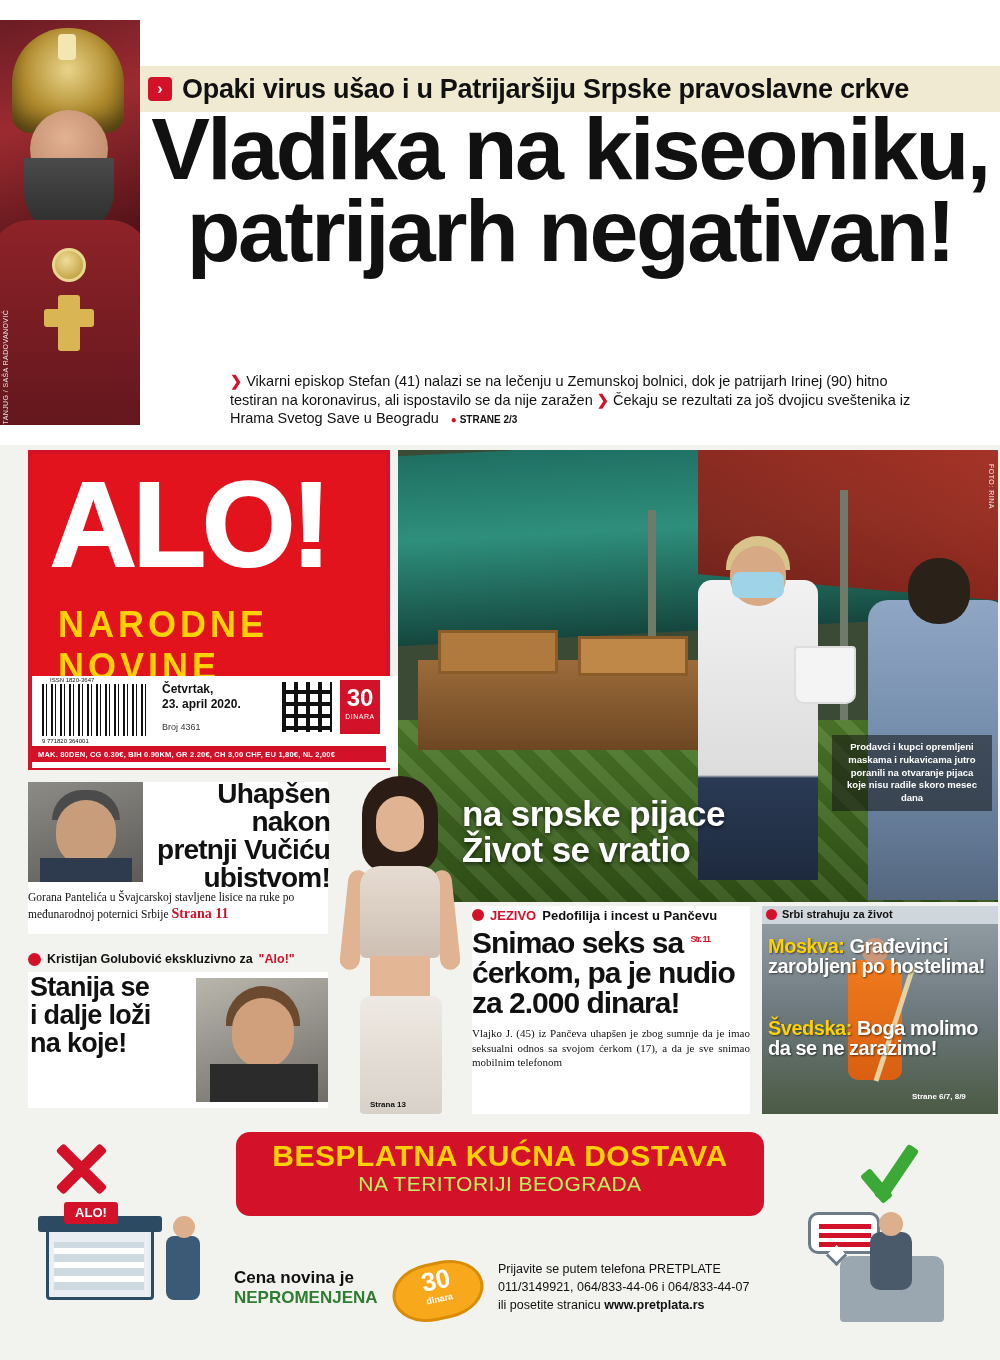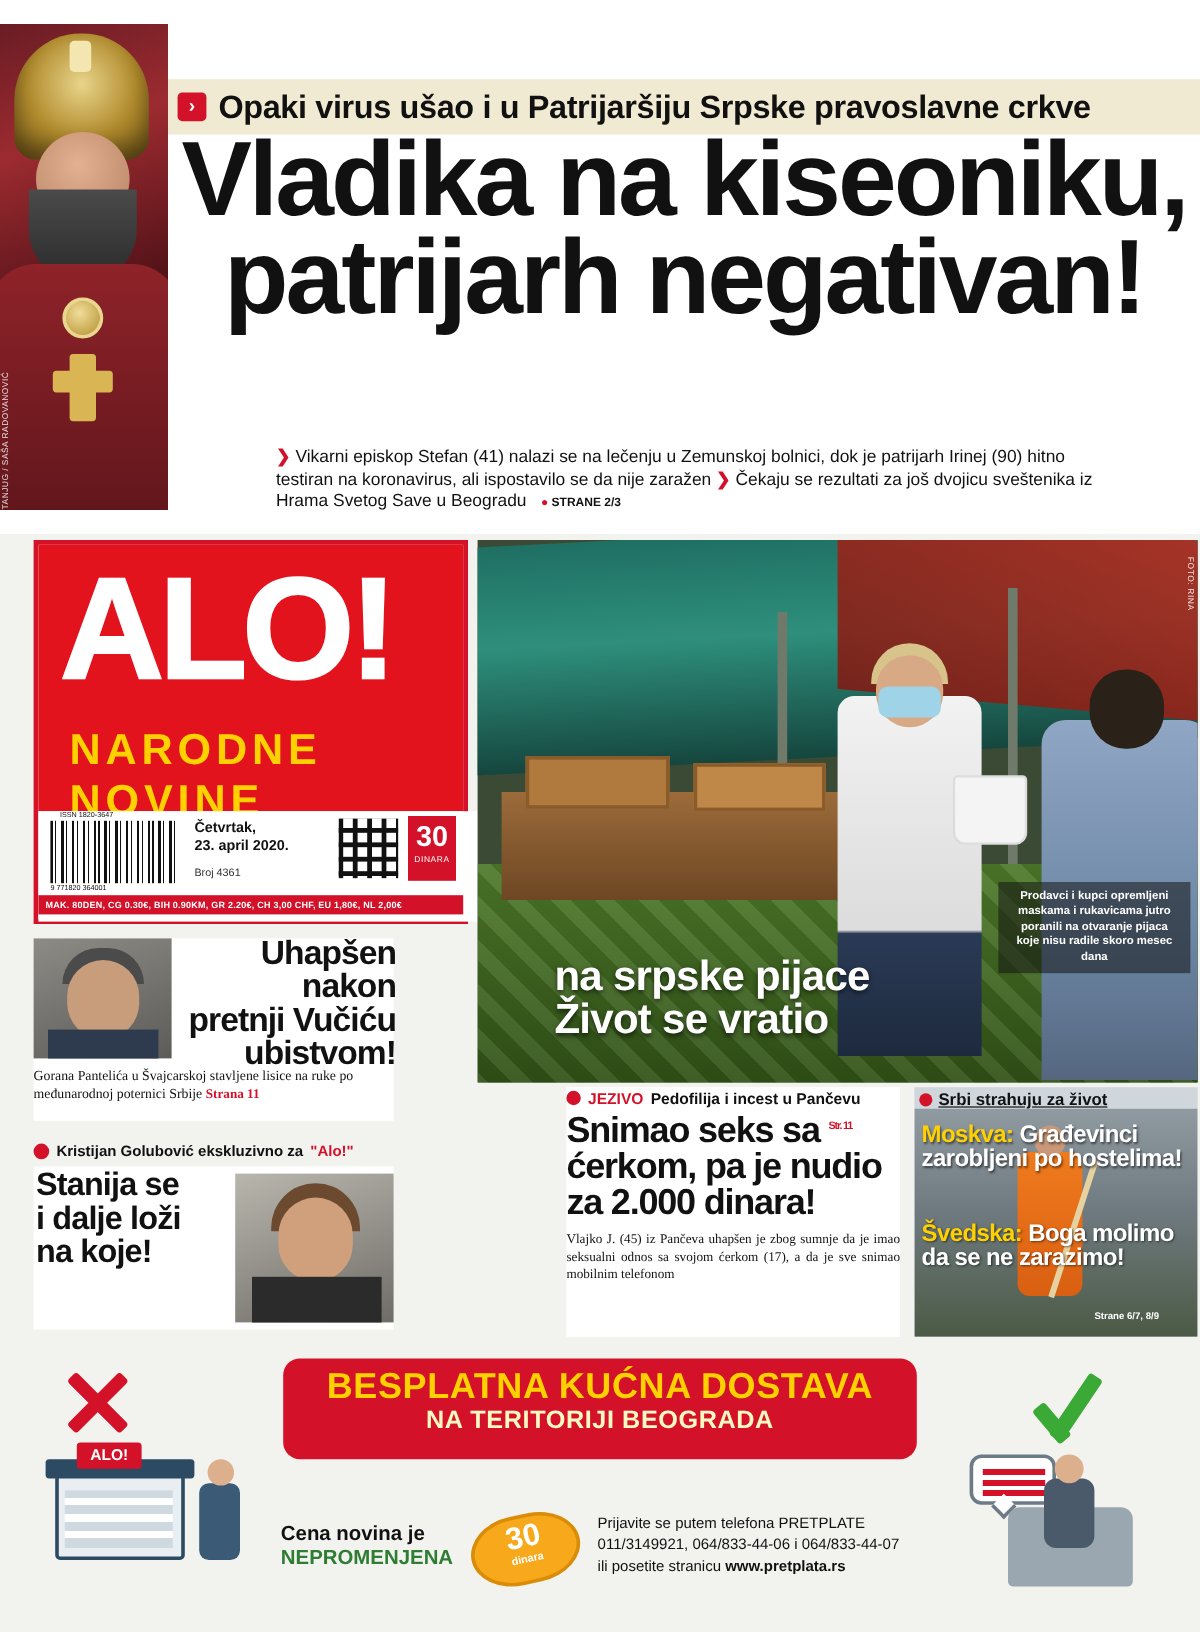--- a/index.html
+++ b/index.html
@@ -216,21 +216,21 @@
   .arrest-photo .shirt { position:absolute; left:12px; top:76px; width:92px; height:30px; background:#2e3b4e; }
   .arrest-title {
     position:absolute; left:118px; top:-2px; width:184px;
     font-size:28px; font-weight:bold; color:#111; line-height:1.0; text-align:right; letter-spacing:-.8px;
   }
   .arrest-body {
     position:absolute; left:0; top:108px; width:300px;
     font-size:11.5px; line-height:1.3; color:#111;
     font-family:"Liberation Serif", serif;
   }
-  .arrest-body .pg { font-size:11px; font-weight:bold; color:#d3122a; }
+  .arrest-body .pg { font-size:14px; font-weight:bold; color:#d3122a; }
 
   
   .stanija-kicker {
     position:absolute; left:28px; top:948px; width:300px; height:22px;
     display:flex; align-items:center; gap:6px;
   }
   .stanija-kicker .dot { width:13px; height:13px; background:#d3122a; border-radius:50%; }
   .stanija-kicker .txt { font-size:12.5px; font-weight:bold; color:#111; }
   .stanija-kicker .alo { color:#d3122a; }
   .stanija-box { position:absolute; left:28px; top:972px; width:300px; height:136px; background:#fff; }
@@ -274,21 +274,21 @@
   .ped-title .pgmark { font-size:9px; vertical-align:super; color:#d3122a; font-weight:bold; }
   .ped-body {
     margin-top:8px; font-size:11px; line-height:1.32; color:#111;
     font-family:"Liberation Serif", serif; text-align:justify;
   }
 
   
   .world { position:absolute; left:762px; top:906px; width:236px; height:208px; background:#cfd6dc; overflow:hidden; }
   .world-kicker { position:absolute; left:4px; top:2px; display:flex; align-items:center; gap:5px; }
   .world-kicker .dot { width:11px; height:11px; background:#d3122a; border-radius:50%; }
-  .world-kicker .txt { font-size:14px; font-weight:bold; color:#111;text-decoration:underline; }
+  .world-kicker .txt { font-size:11px; font-weight:bold; color:#111; }
   .world-photo {
     position:absolute; left:0; top:18px; width:236px; height:190px;
     background:linear-gradient(180deg,#8f9aa1 0%,#6f7a80 45%,#4b5a44 100%);
   }
   .world-photo .worker { position:absolute; left:86px; top:36px; width:54px; height:120px; background:linear-gradient(180deg,#f07b1d,#d95f12); border-radius:10px; }
   .world-photo .worker .head { position:absolute; left:14px; top:-22px; width:26px; height:26px; background:#c89878; border-radius:13px; }
   .world-photo .broom { position:absolute; left:130px; top:40px; width:5px; height:120px; background:#e6d2a0; transform:rotate(18deg); }
   .world-line1 {
     position:absolute; left:6px; top:30px; width:224px;
     font-size:20px; font-weight:bold; color:#fff; line-height:1.02; letter-spacing:-.5px;
@@ -303,21 +303,21 @@
   .world-line2 b { color:#ffd100; }
   .world-pg { position:absolute; left:150px; top:186px; font-size:8px; font-weight:bold; color:#fff; }
 
   
   .ad { position:absolute; left:0; top:1120px; width:1000px; height:240px; background:#f2f2ef; }
   .ad-banner {
     position:absolute; left:236px; top:12px; width:528px; height:84px;
     background:#d3122a; border-radius:14px; text-align:center; padding-top:8px;
   }
   .ad-banner .l1 { font-size:30px; font-weight:bold; color:#ffd100; letter-spacing:.5px; line-height:1.05; }
-  .ad-banner .l2 { font-size:21px; font-weight:bold; color:#fef9c3; letter-spacing:.5px; }
+  .ad-banner .l2 { font-size:21px; font-weight:normal; color:#bef264; letter-spacing:.5px; }
   .ad-x {
     position:absolute; left:52px; top:20px; width:58px; height:58px;
   }
   .ad-x:before, .ad-x:after {
     content:""; position:absolute; left:24px; top:-2px; width:11px; height:62px; background:#d3122a; border-radius:3px;
   }
   .ad-x:before { transform:rotate(45deg); }
   .ad-x:after { transform:rotate(-45deg); }
   .ad-check { position:absolute; left:866px; top:20px; width:74px; height:64px; }
   .ad-check:before {
@@ -489,20 +489,30 @@
       <div>i dalje loži</div>
       <div>na koje!</div>
     </div>
     <div class="stanija-photo">
       <div class="hair"></div>
       <div class="face"></div>
       <div class="shirt"></div>
     </div>
   </div>
 
+  <div class="model">
+    <div class="hair"></div>
+    <div class="face"></div>
+    <div class="armL"></div>
+    <div class="armR"></div>
+    <div class="top"></div>
+    <div class="belly"></div>
+    <div class="pants"></div>
+    <div class="model-pg">Strana 13</div>
+  </div>
 
   <div class="ped">
     <div class="ped-kicker">
       <span class="dot"></span>
       <span class="red">JEZIVO</span>
       <span class="blk">Pedofilija i incest u Pančevu</span>
     </div>
     <div class="ped-title">
       <div>
         <span>Snimao seks sa</span>

